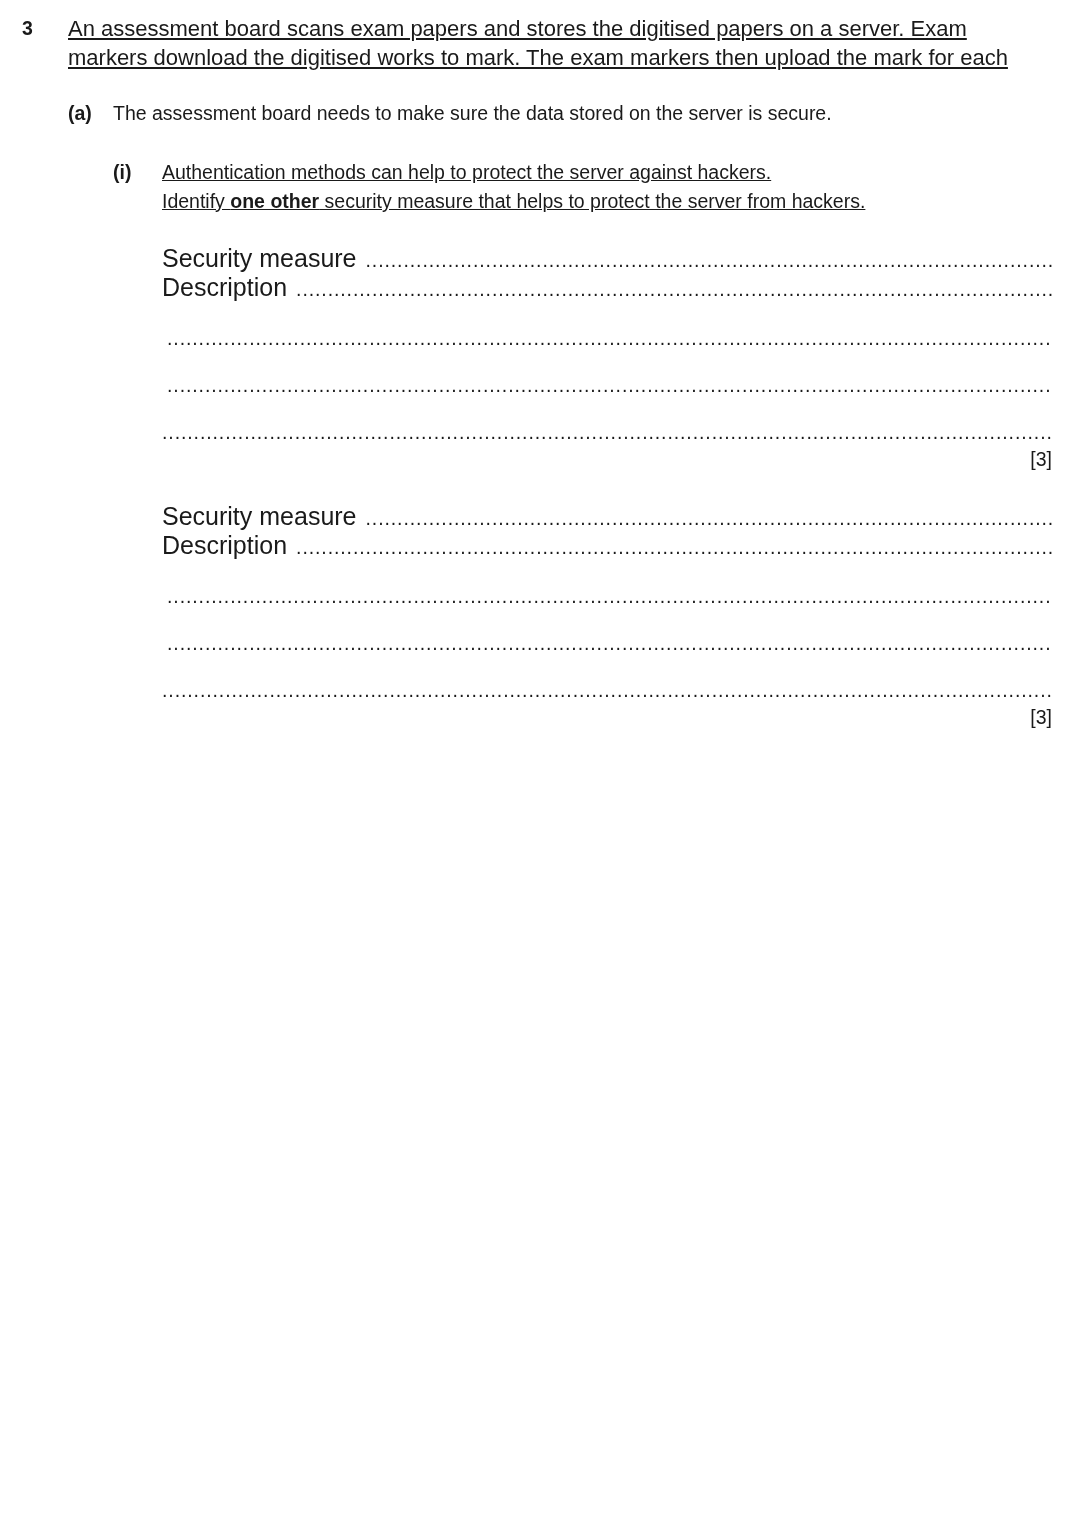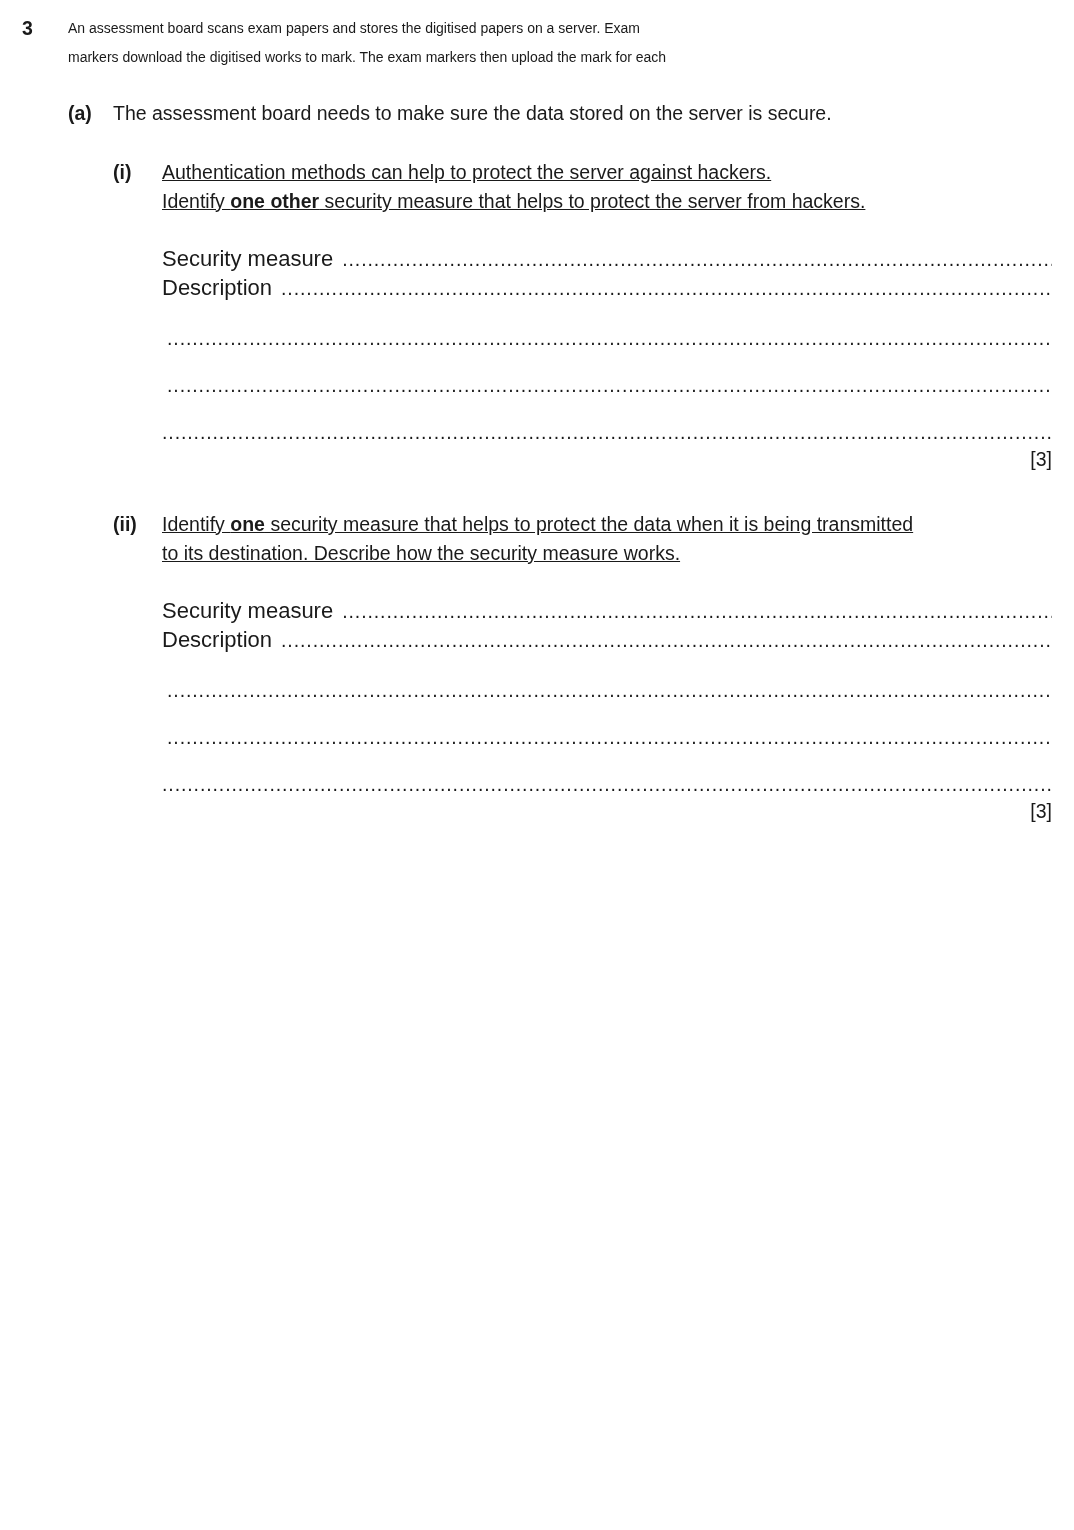--- a/index.html
+++ b/index.html
@@ -42,22 +42,23 @@
     padding-left: 22px;
     box-sizing: border-box;
     font-weight: bold;
     font-size: 19.5px;
     line-height: 29px;
   }
 
   .q-body {
     flex: 1 1 auto;
     padding-right: 19px;
-    font-size: 14px;
-    line-height: 29px;
+    font-size: 22px;
+    line-height: 29px;
+    text-decoration: underline;
   }
 
   .justified {
     text-align: justify;
     text-justify: inter-word;
   }
   .justified > .lastline {
     text-align: left;
   }
 
@@ -112,21 +113,21 @@
   .answers {
     padding-left: 162px;
     padding-right: 22px;
   }
   .answers-gap-a { margin-top: 28px; }
   .answers-gap-b { margin-top: 28px; }
 
   .ans-line {
     display: flex;
     align-items: baseline;
-    font-size: 22px;
+    font-size: 25px;
     line-height: 29px;
     white-space: nowrap;
   }
   .ans-line + .ans-line { }
 
   .ans-label {
     flex: 0 0 auto;
     padding-right: 9px;
   }
 
@@ -212,27 +213,20 @@
         <span class="dots"></span>
       </div>
 
       <div class="ans-line blank-line full">
         <span class="dots"></span>
       </div>
     </div>
 
     <div class="marks">[3]</div>
 
-    <div class="subpart subpart-ii">
-      <div class="subpart-label">(ii)</div>
-      <div class="subpart-body justified">
-        <div><span>Identify </span><b>one</b><span> security measure that helps to protect the data when it is being transmitted</span></div>
-        <div class="lastline">to its destination. Describe how the security measure works.</div>
-      </div>
-    </div>
 
     <div class="answers answers-gap-b">
 
       <div class="ans-line">
         <span class="ans-label">Security measure</span>
         <span class="dots"></span>
       </div>
 
       <div class="ans-line">
         <span class="ans-label">Description</span>

